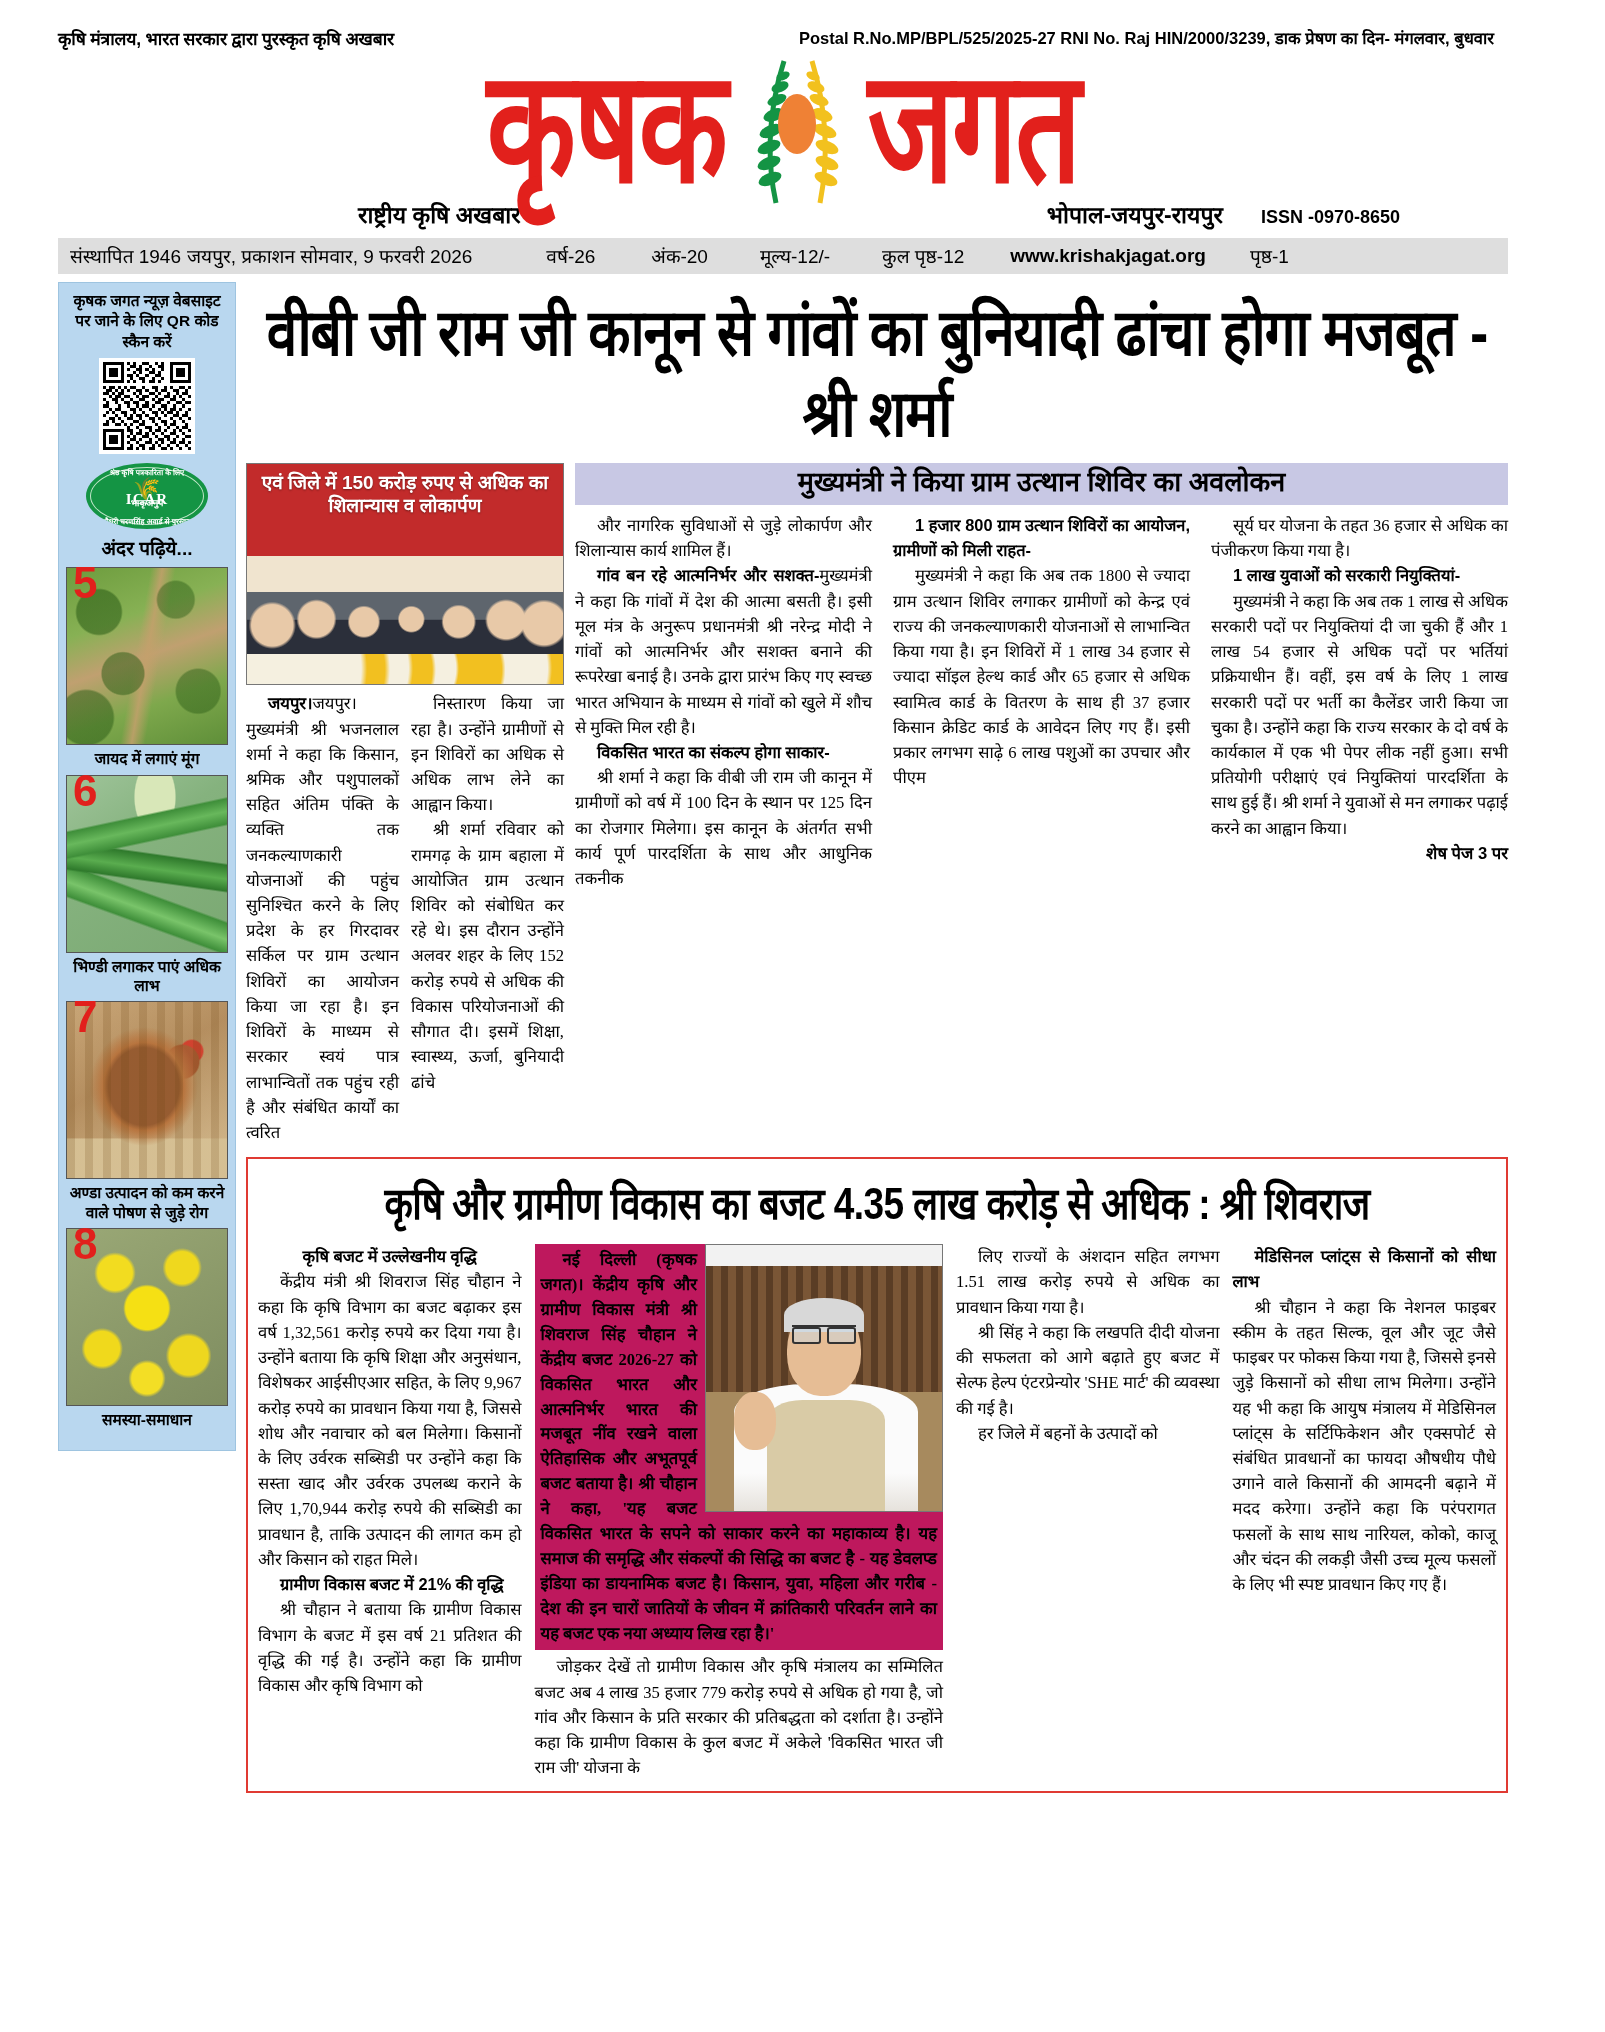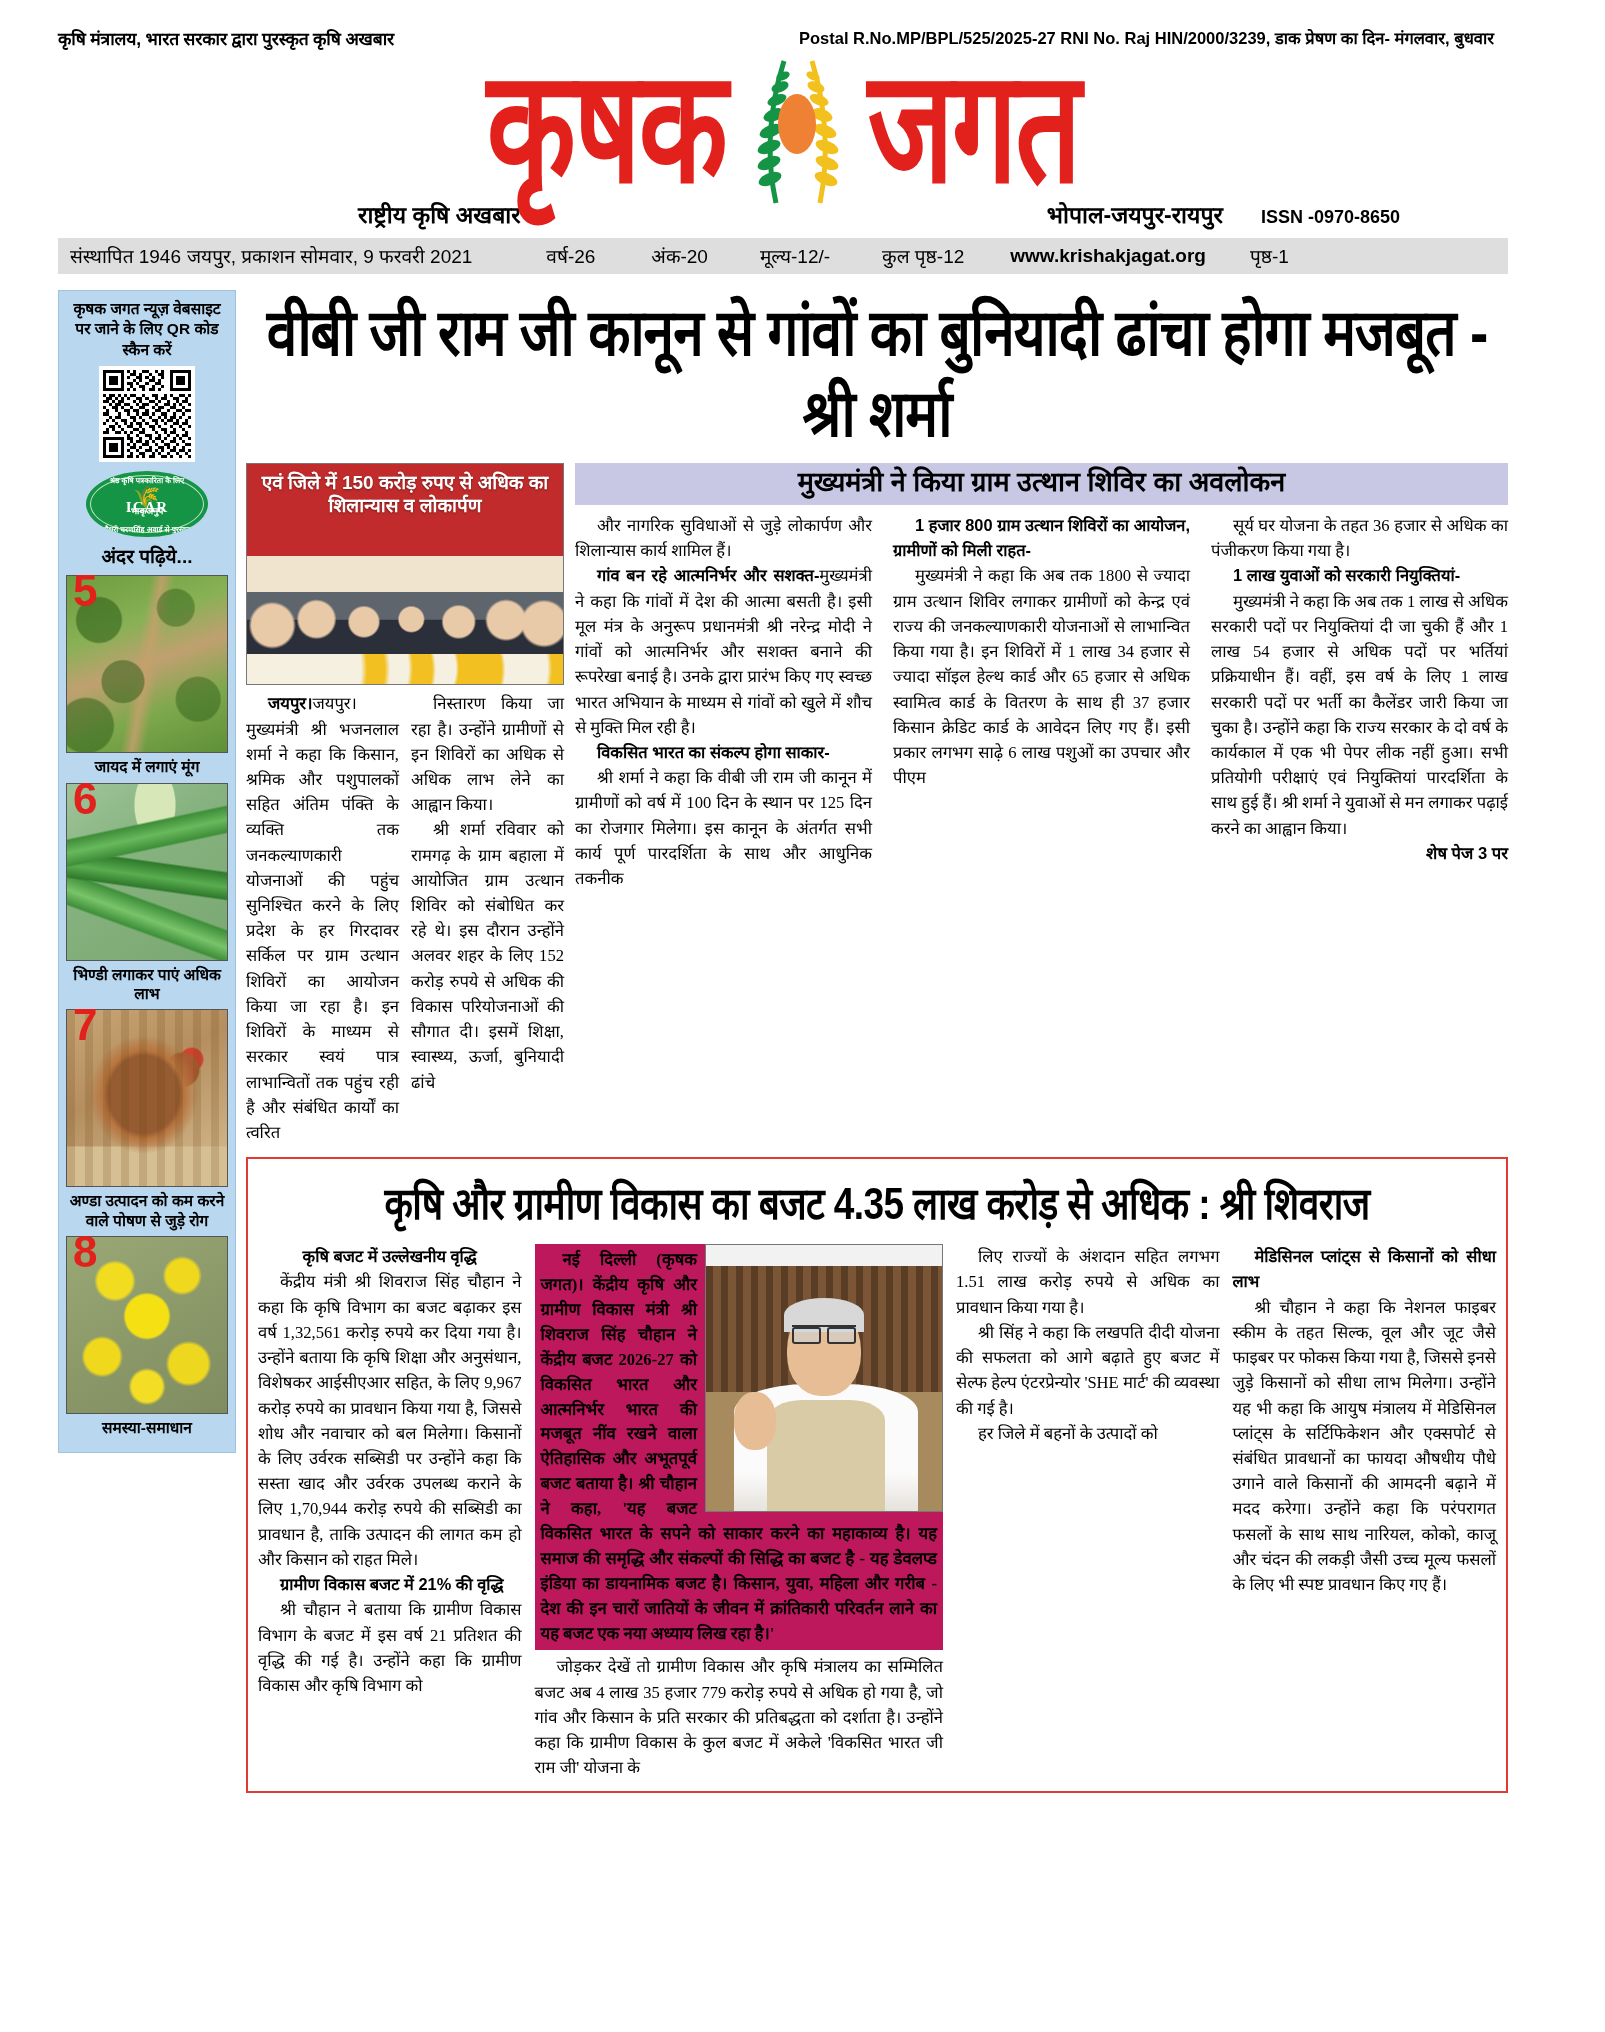--- a/index.html
+++ b/index.html
@@ -137,23 +137,22 @@
     align-items: flex-start;
   }
 
   
   .sidebar {
     width: 178px;
     flex: 0 0 178px;
     background: #b9d7ef;
     border: 1px solid #9ec4e0;
     box-sizing: border-box;
-    padding: 8px 6px 8px 6px;
+    padding: 8px 6px 14px 6px;
     margin-right: 10px;
-    margin-top: 8px;
   }
   .sb-qr-text {
     text-align: center;
     font-family: "Liberation Sans", "DejaVu Sans", sans-serif;
     font-size: 15.5px;
     font-weight: 700;
     line-height: 1.32;
     margin-bottom: 6px;
   }
   .qr-box {
@@ -520,21 +519,21 @@
     </div>
     <div class="mast-sub">
       <div class="tagline">राष्ट्रीय कृषि अखबार</div>
       <div class="cities">भोपाल-जयपुर-रायपुर</div>
       <div class="issn">ISSN -0970-8650</div>
     </div>
   </div>
 
   <div class="infobar">
     <span class="ib-1">संस्थापित 1946</span>
-    <span class="ib-2">जयपुर, प्रकाशन सोमवार, 9 फरवरी 2021</span>
+    <span class="ib-2">जयपुर, प्रकाशन सोमवार, 9 फरवरी 2026</span>
     <span class="ib-3">वर्ष-26</span>
     <span class="ib-4">अंक-20</span>
     <span class="ib-5">मूल्य-12/-</span>
     <span class="ib-6">कुल पृष्ठ-12</span>
     <span class="ib-7">www.krishakjagat.org</span>
     <span class="ib-8">पृष्ठ-1</span>
   </div>
 
   <div class="content">
 

